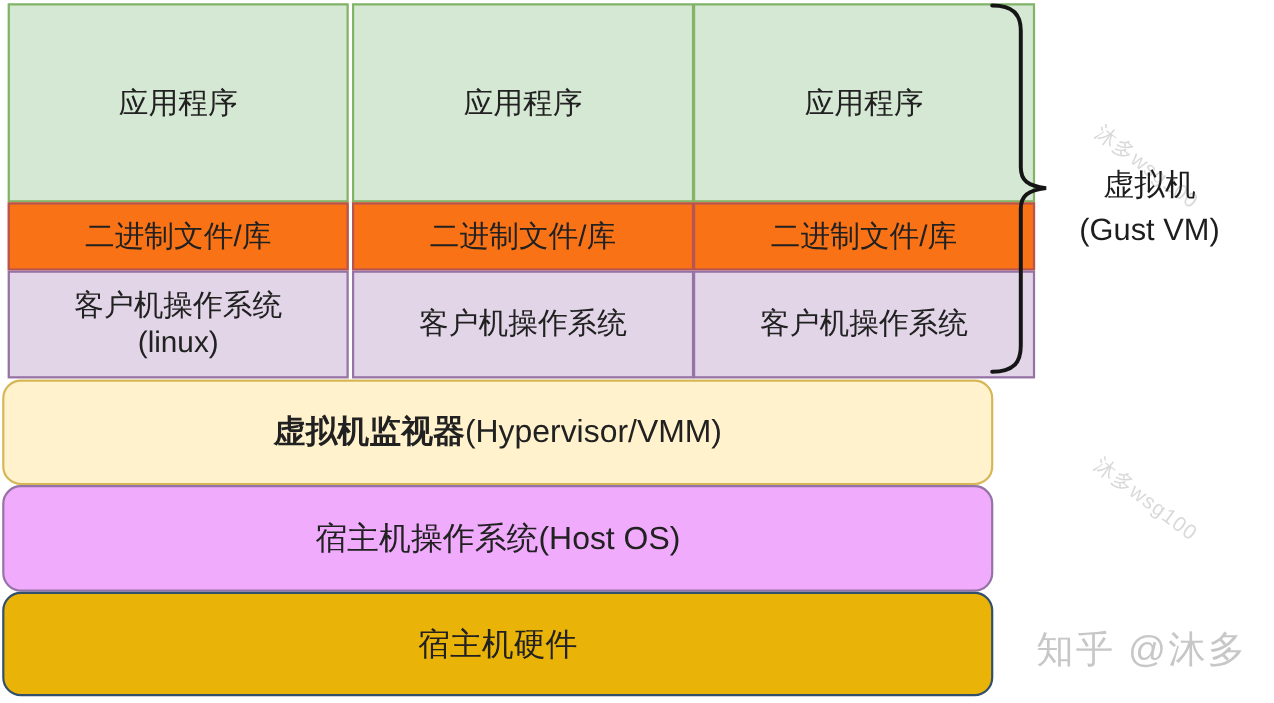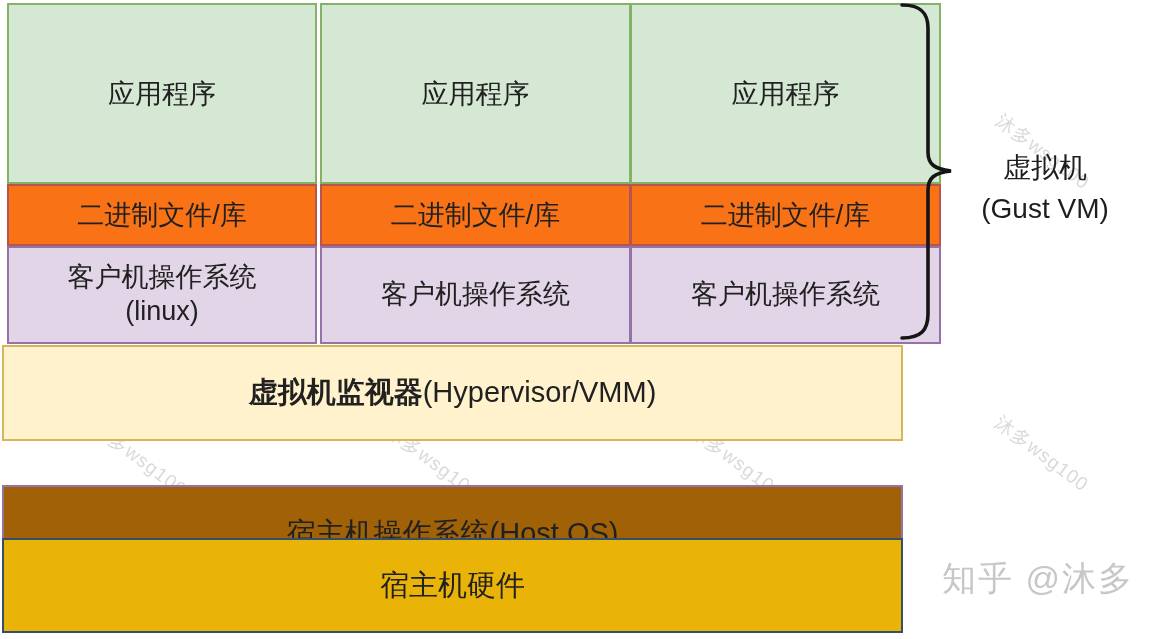--- a/index.html
+++ b/index.html
@@ -28,28 +28,29 @@
   }
   .os-box{
     position:absolute;left:0;top:243px;width:100%;height:98px;
     background:#e1d5e7;border:2.5px solid #9673a6;
     font-size:27px;line-height:1.25;
     flex-direction:column;
   }
   .row{
     position:absolute;left:2px;width:901px;
     font-size:29px;
+    border-radius:17px;
   }
   .row-hypervisor{
     top:345px;height:96px;
     background:#fff2cc;border:2.5px solid #d6b656;
   }
   .row-hostos{
     top:441px;height:97px;
-    background:#a16207;border:2.5px solid #9673a6;margin-top:44px;
+    background:#f0abfc;border:2.5px solid #9673a6;
   }
   .row-hardware{
     top:538px;height:95px;
     background:#eab308;border:2.5px solid #32506b;
   }
   .hyp-zh{font-weight:bold;}
   .brace-svg{position:absolute;left:895px;top:0;width:62px;height:346px;}
   .brace-label{
     position:absolute;left:955px;top:148px;width:180px;
     text-align:center;font-size:28px;line-height:1.45;color:#1d1d1d;
@@ -57,21 +58,21 @@
   .wm{
     position:absolute;
     font-size:19px;letter-spacing:1px;
     color:rgba(140,140,140,0.33);
     transform:rotate(37deg);
     transform-origin:left top;
     white-space:nowrap;
     pointer-events:none;
   }
   .credit{
-    position:absolute;left:942px;top:556px;
+    position:absolute;left:942px;top:568px;
     font-size:34px;color:#c7c7c7;letter-spacing:2px;
     white-space:nowrap;
   }
 </style>
 </head>
 <body>
 
 <div id="canvas">
 
   <span class="wm" style="left:100px;top:112px;">沐多wsg100</span>

